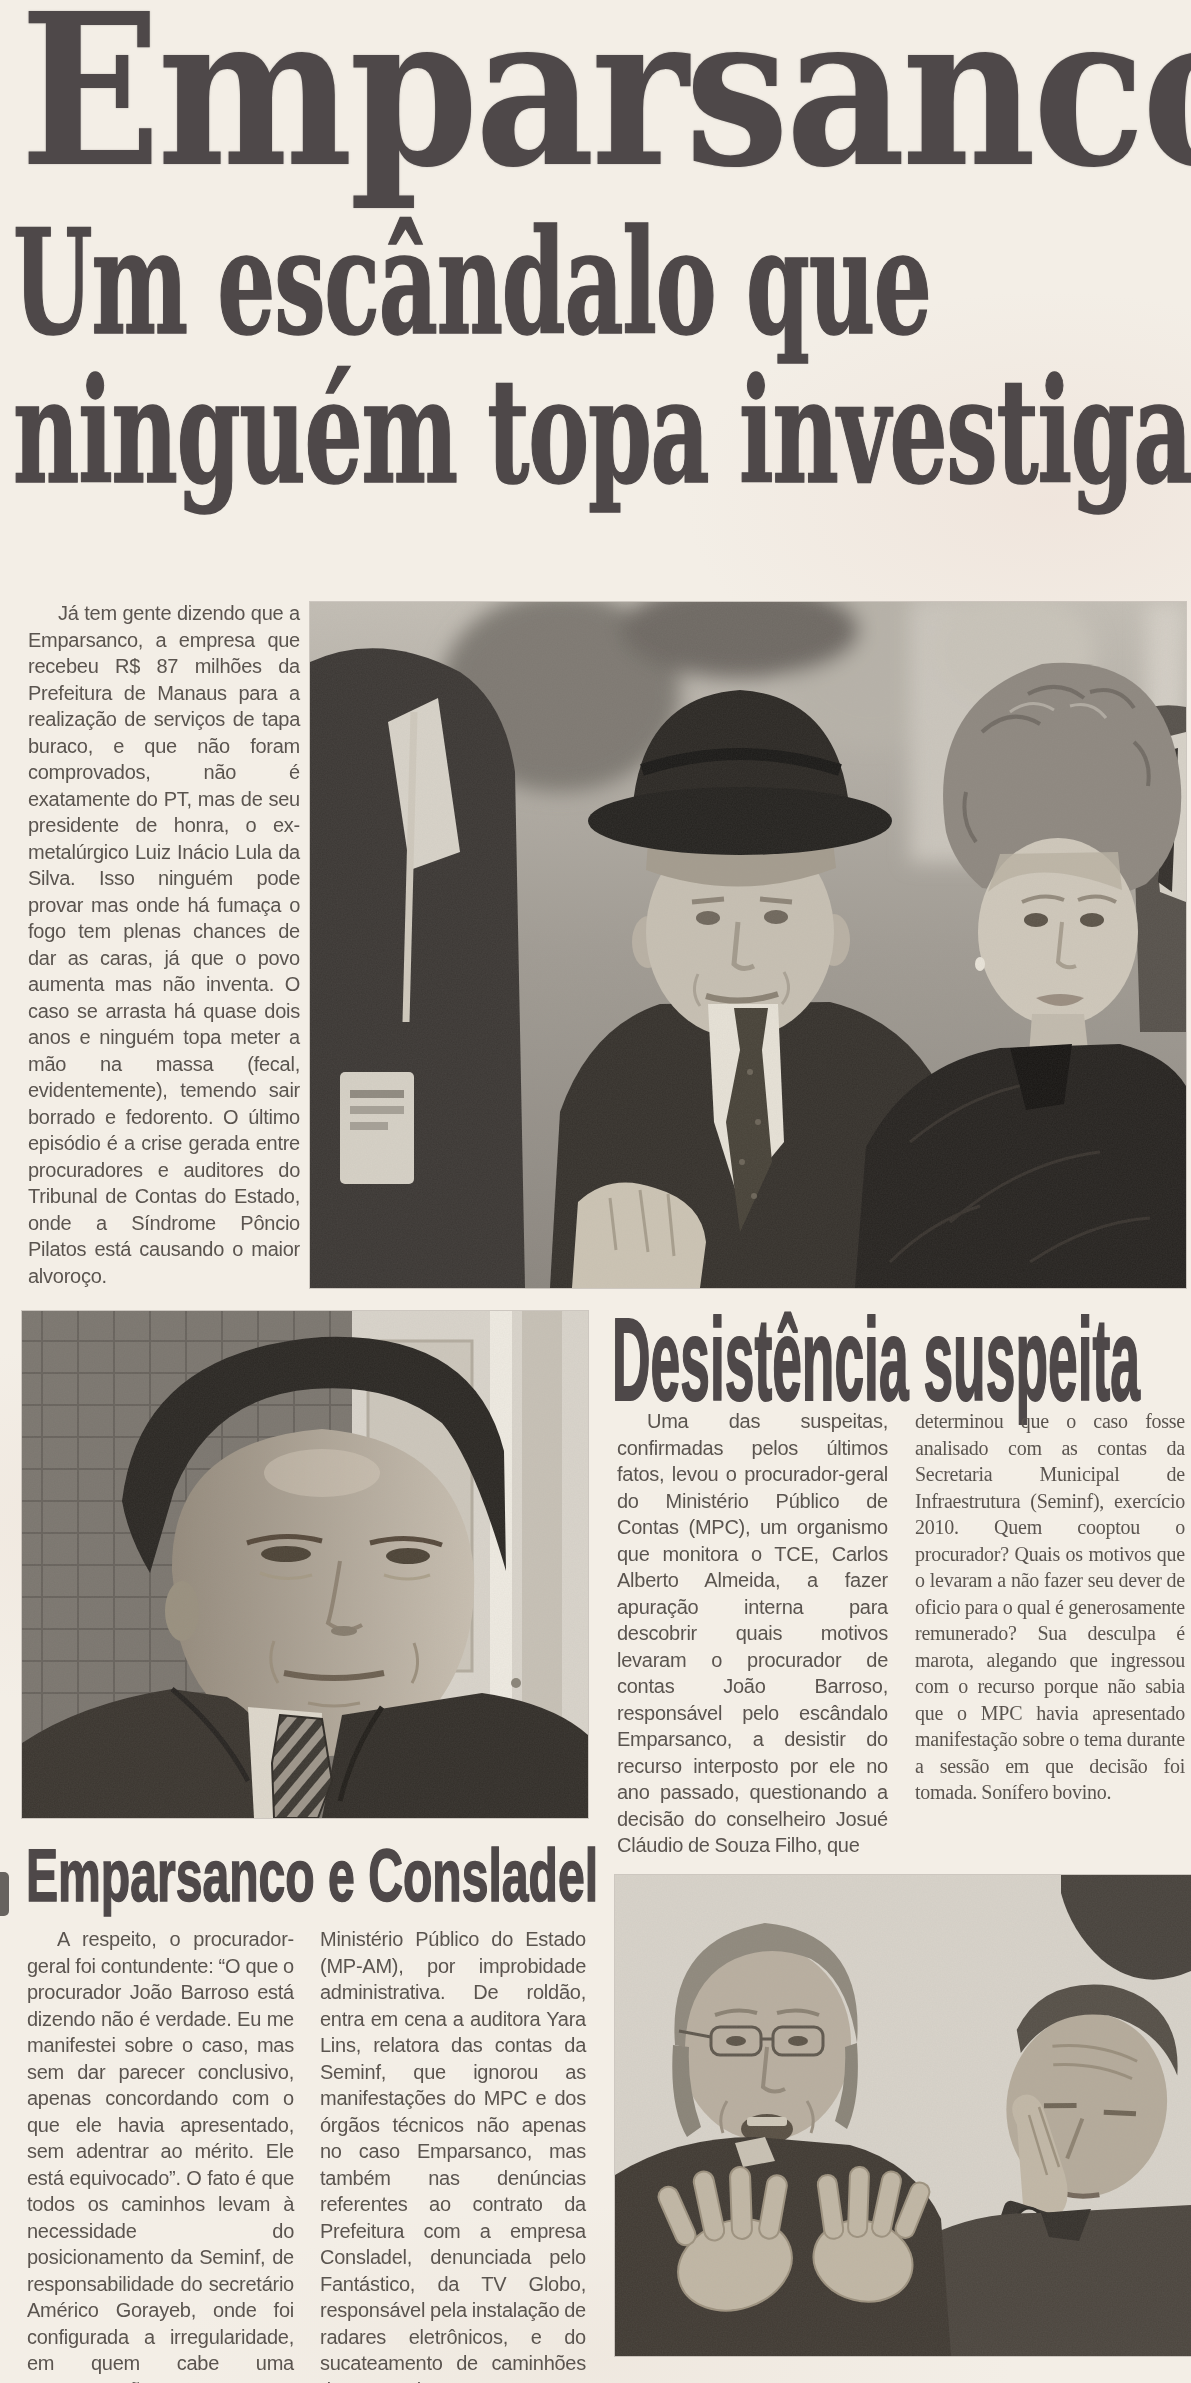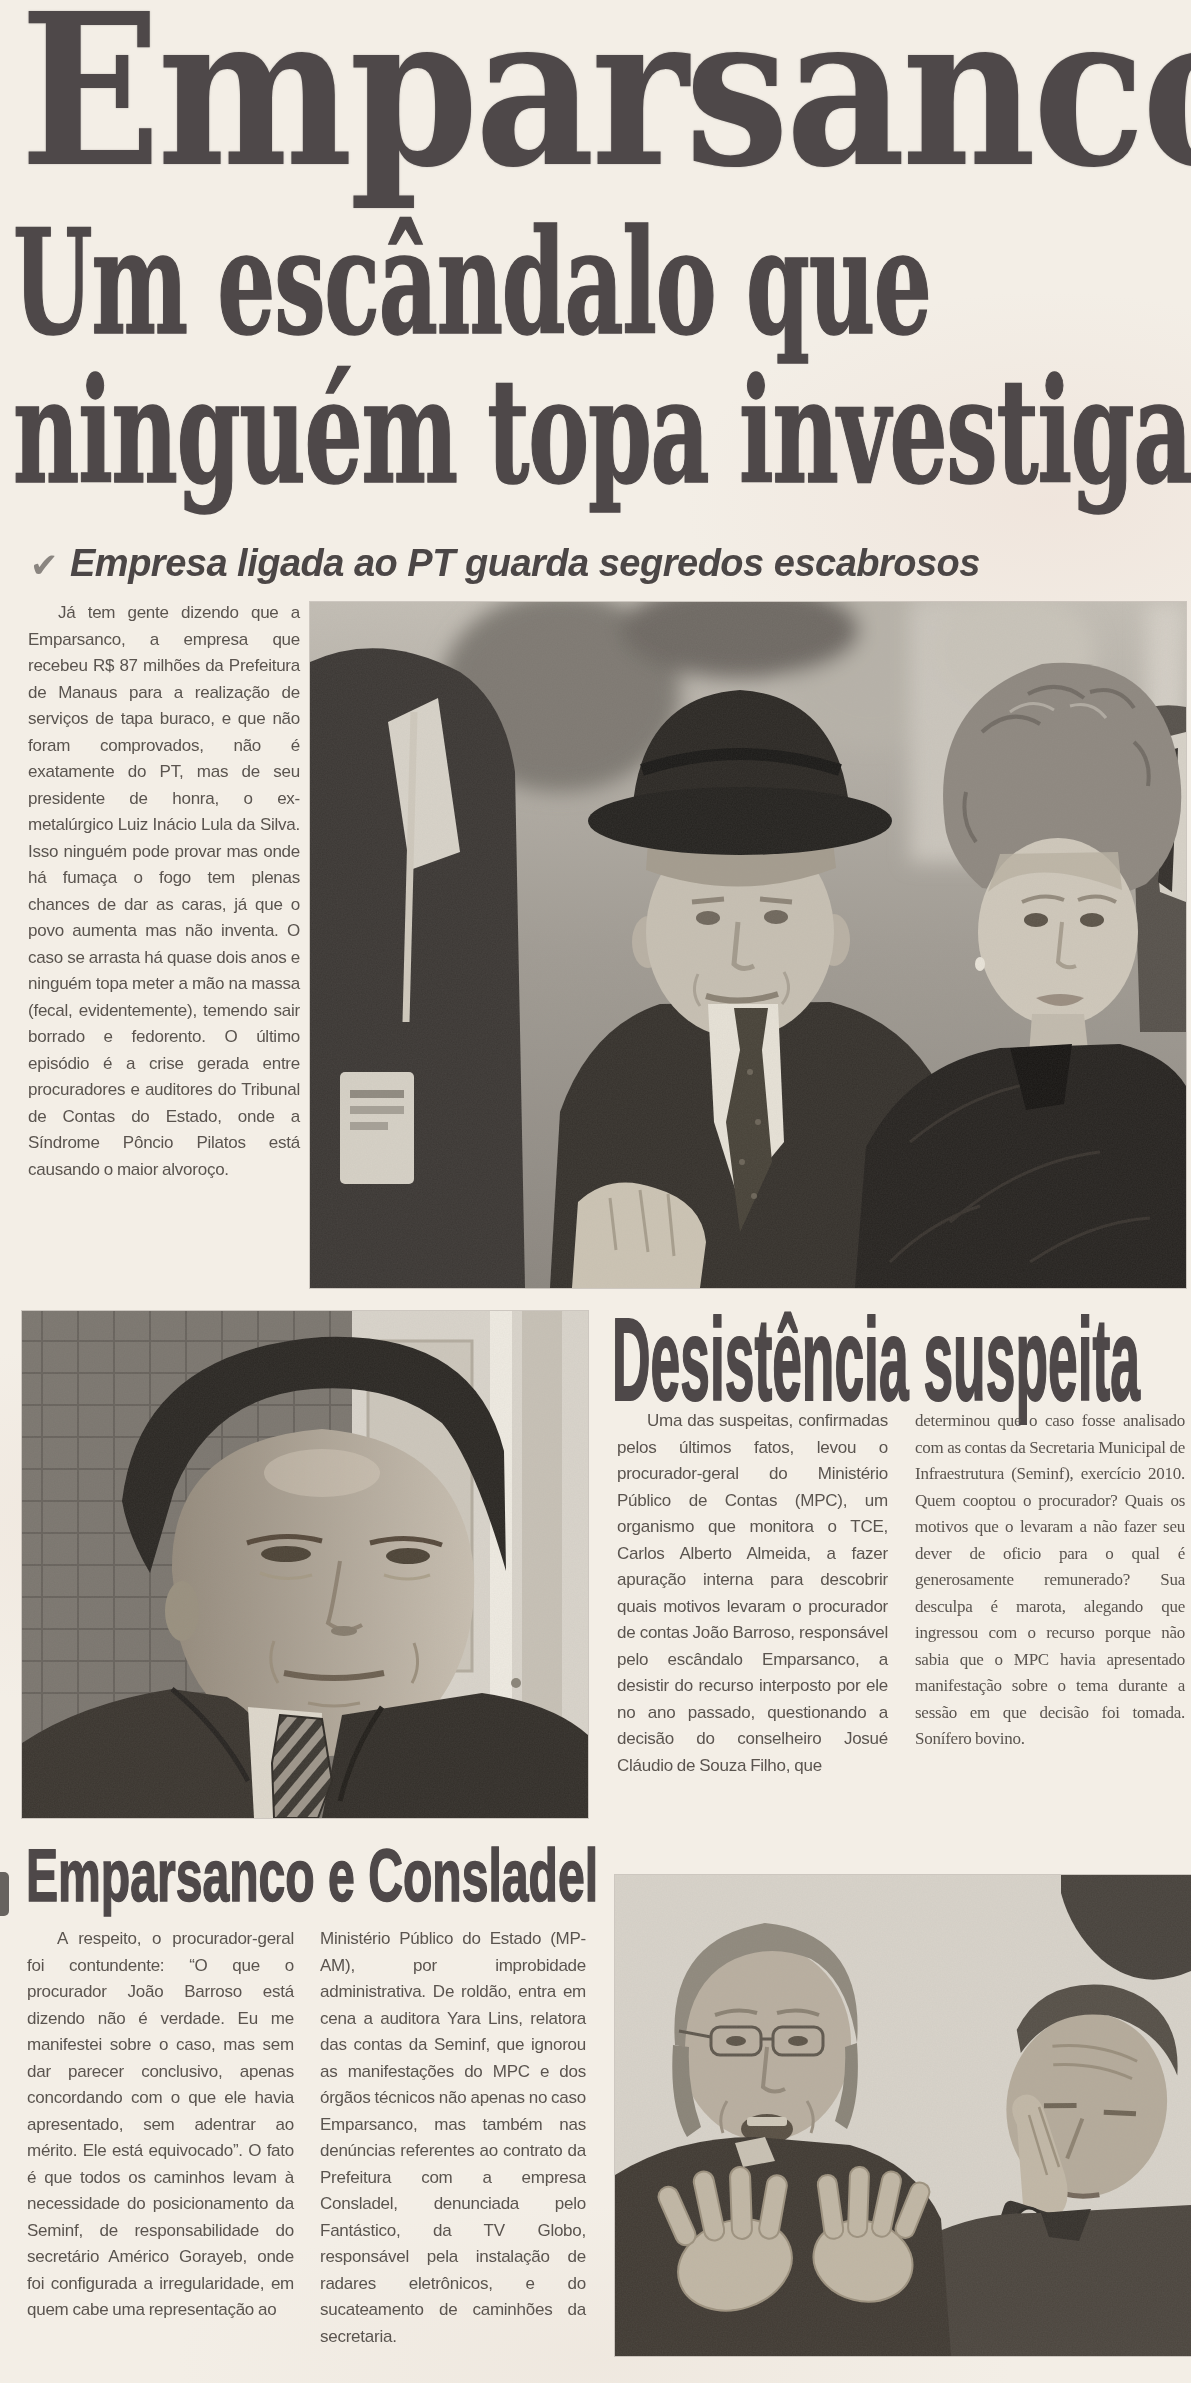--- a/index.html
+++ b/index.html
@@ -51,21 +51,21 @@
     color:var(--headline_ink); transform-origin:left top;
     text-shadow:0 0 1px rgba(80,74,75,.45);
   }
   .h-desist{ left:612px; top:1302px; font-size:116px; line-height:1;
     transform:scaleX(.46); -webkit-text-stroke:2px currentColor; }
   .h-conslad{ left:26px; top:1839px; font-size:74px; line-height:1;
     transform:scaleX(.65); -webkit-text-stroke:1.5px currentColor; }
   
   .body-col{
     position:absolute; margin:0; text-align:justify;
-    font-size:17px; line-height:26.5px; color:var(--body_ink);
+    font-size:20px; line-height:26.5px; color:var(--body_ink);
     letter-spacing:-.25px; word-spacing:-.5px; hyphens:auto;
   }
   .indent{ text-indent:30px; }
   .col-lead   { left:28px;  top:600px;  width:272px; }
   .col-des-1  { left:617px; top:1408px; width:271px; }
   .col-des-2  { left:915px; top:1408px; width:270px;font-family:Liberation Serif, serif; }
   .col-con-1  { left:27px;  top:1926px; width:267px; }
   .col-con-2  { left:320px; top:1926px; width:266px; }
   
   .photo{ position:absolute; margin:0; padding:0; box-shadow:0 0 0 1px rgba(90,84,78,.25); }
@@ -82,23 +82,20 @@
 <body>
 
 <article class="page">
 
   <h1 class="h-main">Emparsanco</h1>
 
   <h2 class="h-sub"><span>Um escândalo que</span><br>
     <span>ninguém topa investigar</span>
   </h2>
 
-  <div class="deck">
-    <span class="check">✔</span><span>Empresa ligada ao PT guarda segredos escabrosos</span>
-  </div>
 
   <p class="body-col indent col-lead">Já tem gente dizendo que a Emparsanco, a empresa que recebeu R$ 87 milhões da Prefeitura de Manaus para a realização de serviços de tapa buraco, e que não foram comprovados, não é exatamente do PT, mas de seu presidente de honra, o ex-metalúrgico Luiz Inácio Lula da Silva. Isso ninguém pode provar mas onde há fumaça o fogo tem plenas chances de dar as caras, já que o povo aumenta mas não inventa. O caso se arrasta há quase dois anos e ninguém topa meter a mão na massa (fecal, evidentemente), temendo sair borrado e fedorento. O último episódio é a crise gerada entre procuradores e auditores do Tribunal de Contas do Estado, onde a Síndrome Pôncio Pilatos está causando o maior alvoroço.</p>
 
   <figure class="photo ph-top">
     <svg viewBox="0 0 876 686" xmlns="http://www.w3.org/2000/svg">
       <defs>
         <linearGradient id="p1bg" x1="0" y1="0" x2="0" y2="1">
           <stop offset="0" stop-color="#c3beb5"></stop>
             <stop offset=".5" stop-color="#a19c94"></stop>
             <stop offset="1" stop-color="#8b867f"></stop>

